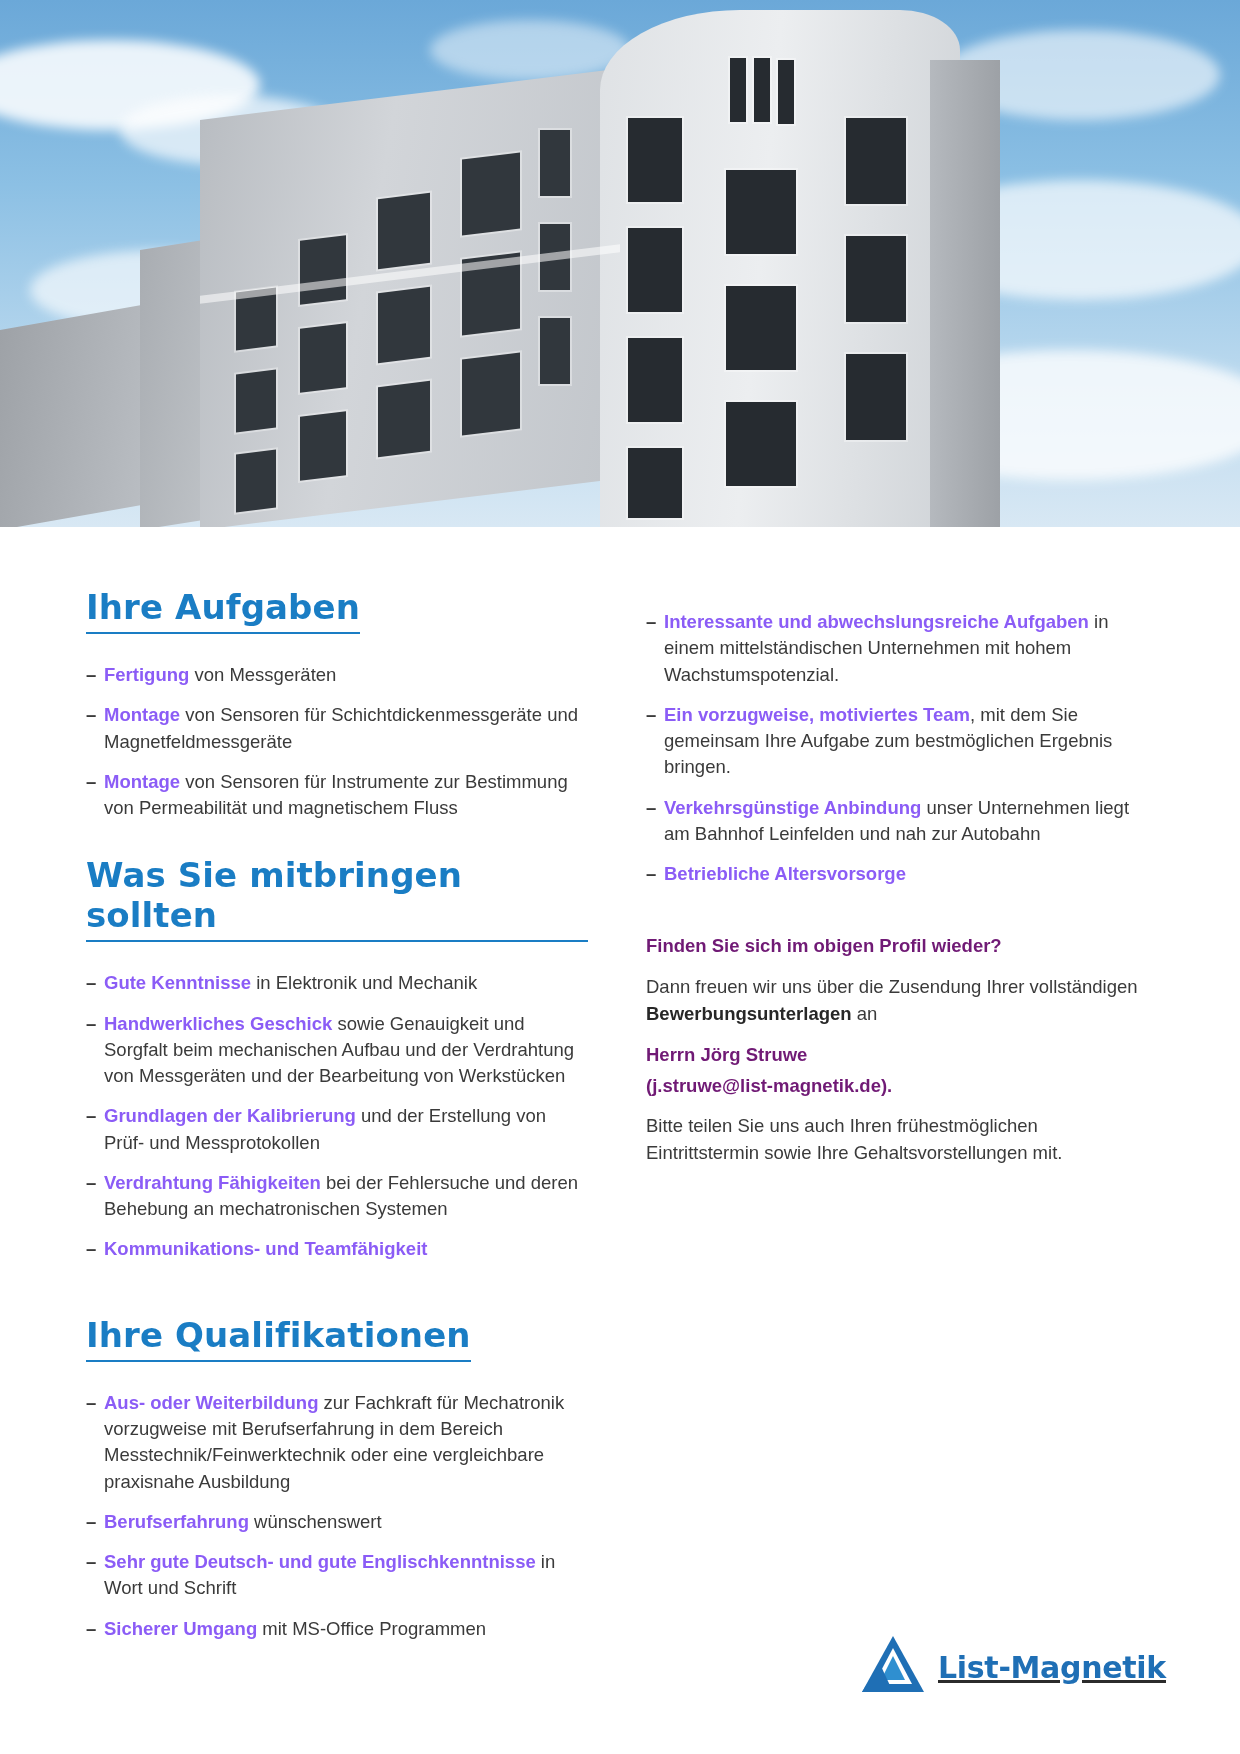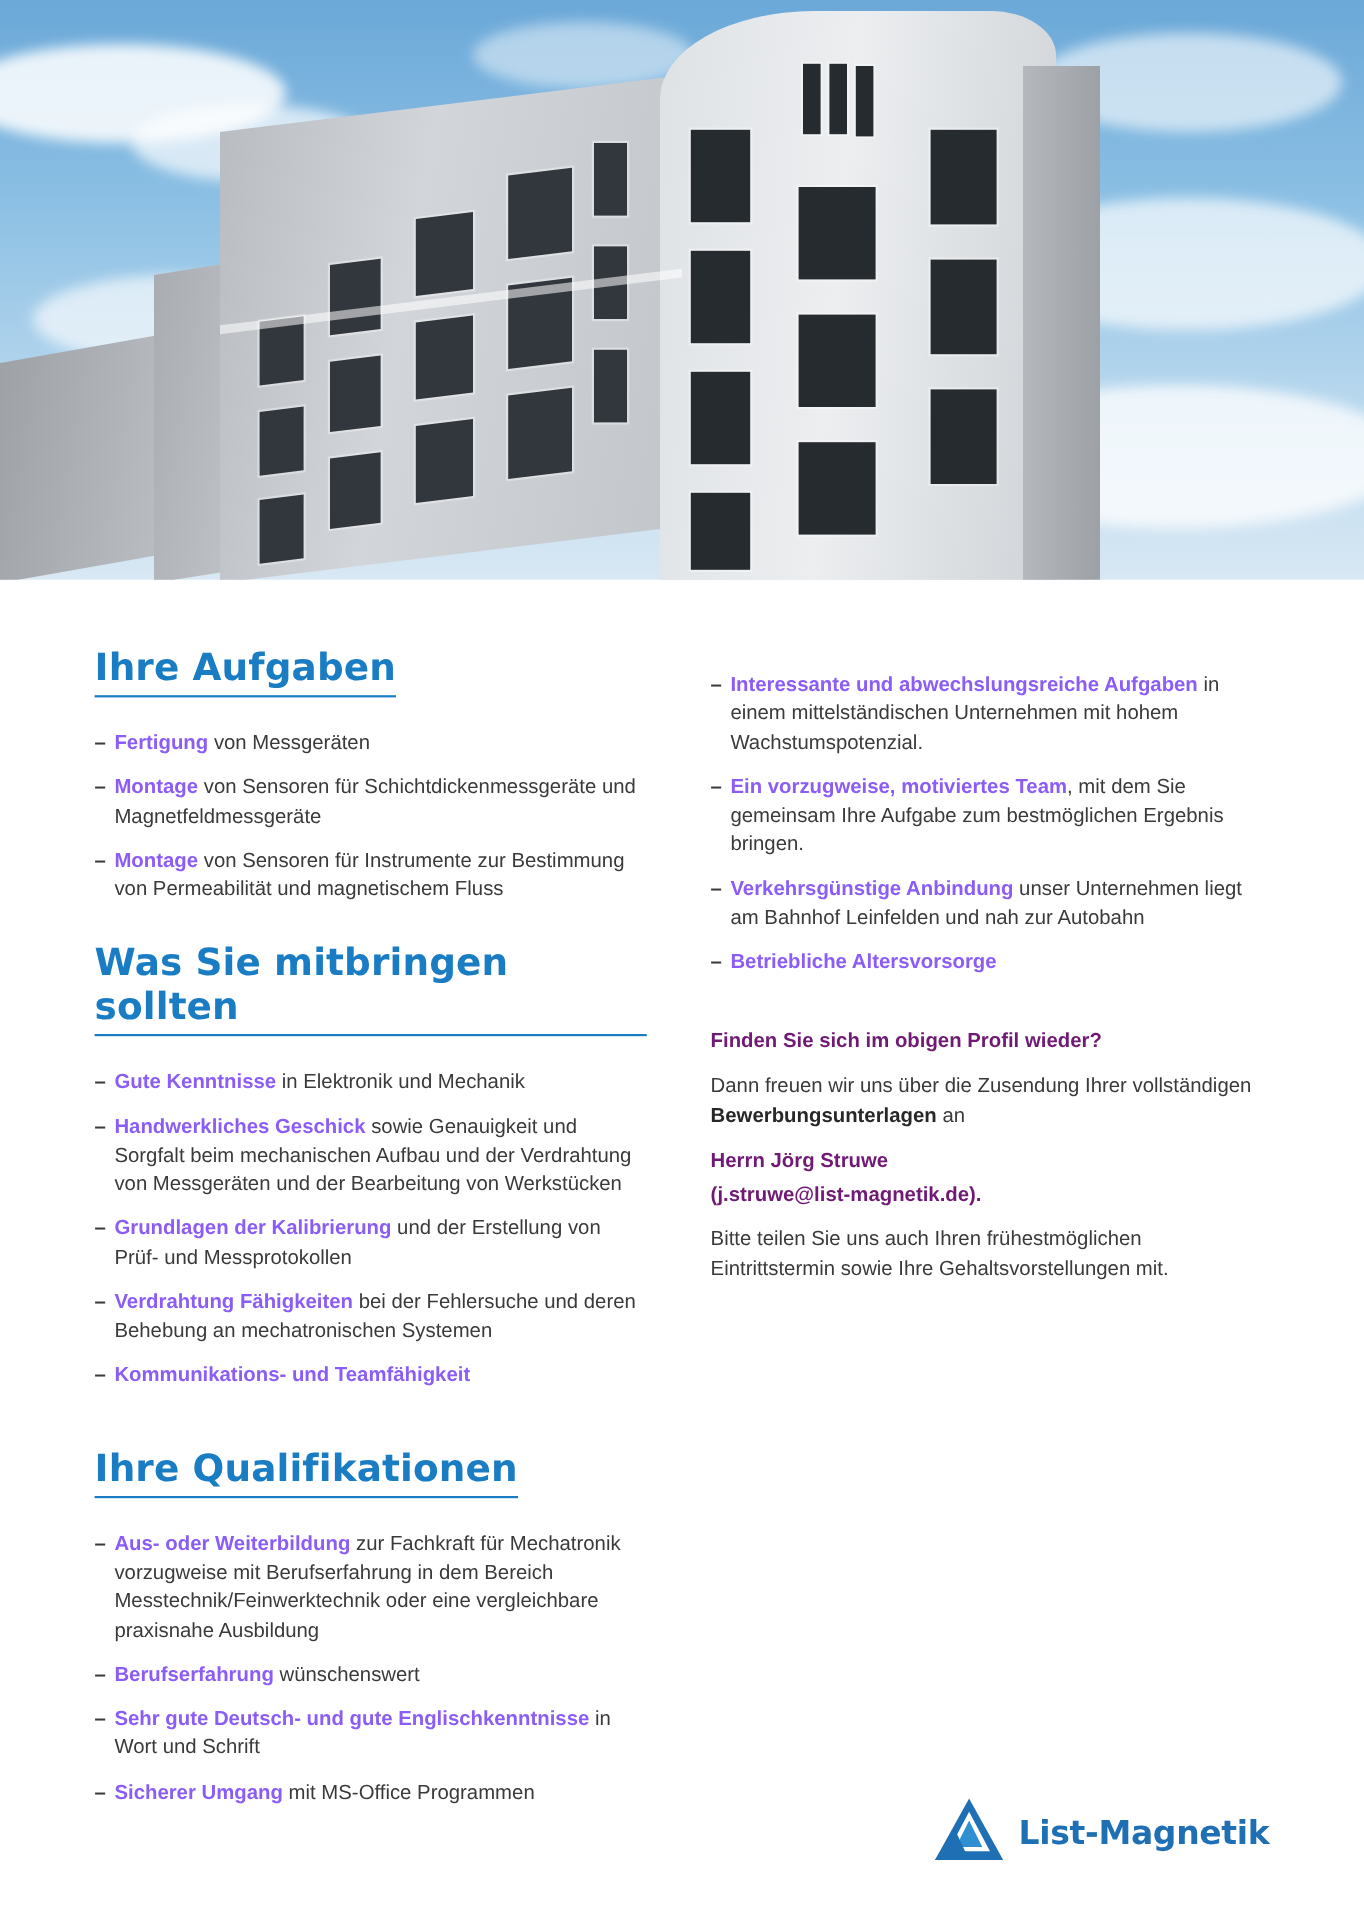--- a/index.html
+++ b/index.html
@@ -143,25 +143,26 @@
     color: #3a3a3a;
     margin: 0 0 14px 0;
   }
   .para.bold { font-weight: bold; color: #701a75; }
   .para b { font-weight: bold; color: #272727; }
   .closing { margin-top: 46px; }
 
   
   .logo {
     position: absolute;
-    right: 86px;
+    right: 74px;
     bottom: 54px;
     display: flex;
     align-items: center;
     gap: 12px;
+    text-decoration: underline;
   }
   .logo-text {
     font-size: 30px;
     font-weight: bold;
     color: #1f6fb5;
     font-family: "DejaVu Sans", sans-serif;
     letter-spacing: -0.3px;
   }
 </style>
 </head>

